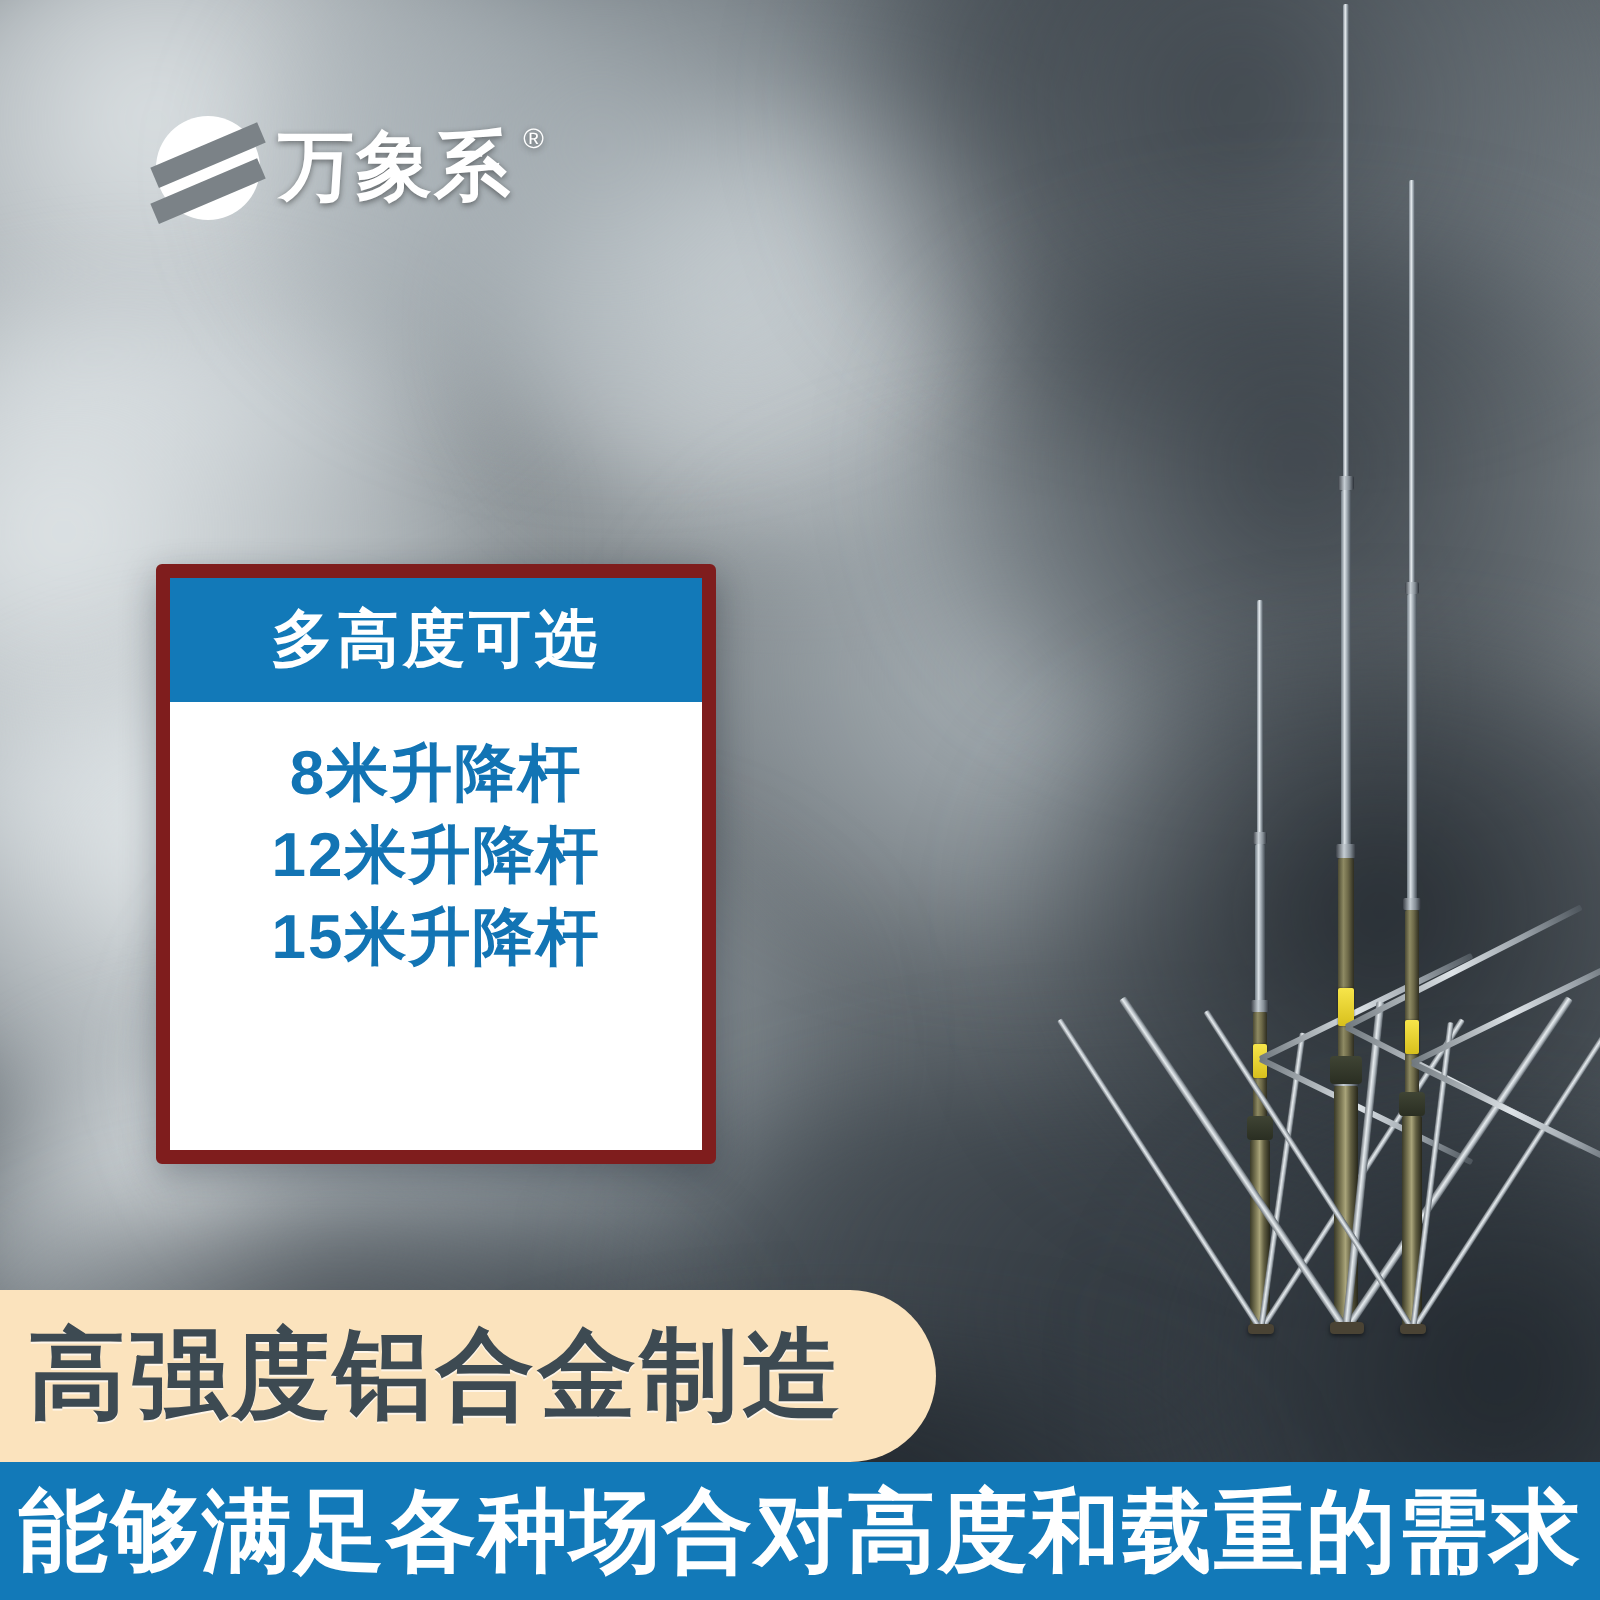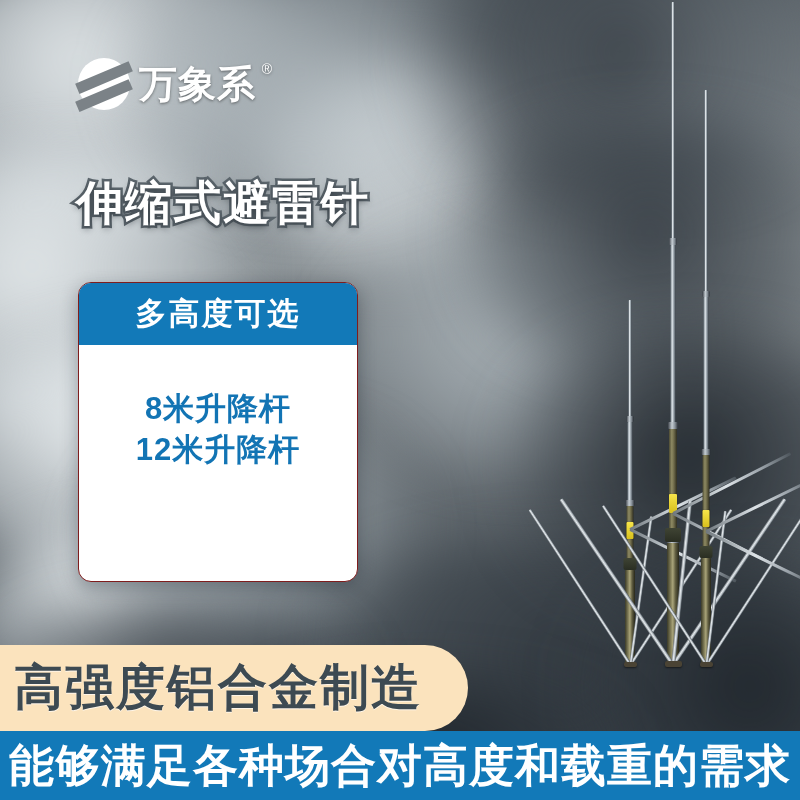--- a/index.html
+++ b/index.html
@@ -69,30 +69,30 @@
   .headline{
     position:absolute; left:76px; top:172px;
     font-size:47px; font-weight:700; color:#ffffff; letter-spacing:2px;
     -webkit-text-stroke:5px #5c666d; paint-order:stroke fill;
     text-shadow:0 3px 6px rgba(20,26,32,.5);
   }
 
   
   .card{
     position:absolute; left:78px; top:282px; width:280px; height:300px;
-    background:#ffffff; border:1px solid #7f1d1d; border-radius:13px;
+    background:#ffffff; border:7px solid #7f1d1d; border-radius:3px;
     overflow:hidden; box-shadow:0 6px 18px rgba(15,25,35,.33);
   }
   .card-head{
     height:62px; background:#1279b8; display:flex; align-items:center;
     justify-content:center;
   }
   .card-head span{ color:#fff; font-size:31px; font-weight:700; letter-spacing:2px; }
   .card-body{ padding:17px 0 0; display:flex; flex-direction:column;
-              align-items:center; gap:3px;margin-top:28px; }
+              align-items:center; gap:3px; }
   .card-body .row{ color:#1274b4; font-size:31px; font-weight:700; letter-spacing:1px;
                    line-height:1.22; }
 
   
   .band-cream{
     position:absolute; left:-22px; top:645px; width:490px; height:86px;
     background:#fbe3bd; border-radius:0 48px 48px 0;
     display:flex; align-items:center;
   }
   .band-cream span{
@@ -197,29 +197,29 @@
       <div class="disc"></div>
       <div class="slashA"></div>
       <div class="slashB"></div>
     </div>
     <div class="logo-text">
       <span>万象系</span>
       <span class="logo-r">®</span>
     </div>
   </div>
 
-  <div class="headline">伸缩式避雷针</div>
 
   <div class="card">
     <div class="card-head">
       <span>多高度可选</span>
     </div>
     <div class="card-body">
       <div class="row">8米升降杆</div>
       <div class="row">12米升降杆</div>
+      <div class="row">15米升降杆</div>
     </div>
   </div>
 
   <div class="band-cream">
     <span>高强度铝合金制造</span>
   </div>
   <div class="band-blue">
     <span>能够满足各种场合对高度和载重的需求</span>
   </div>
 

